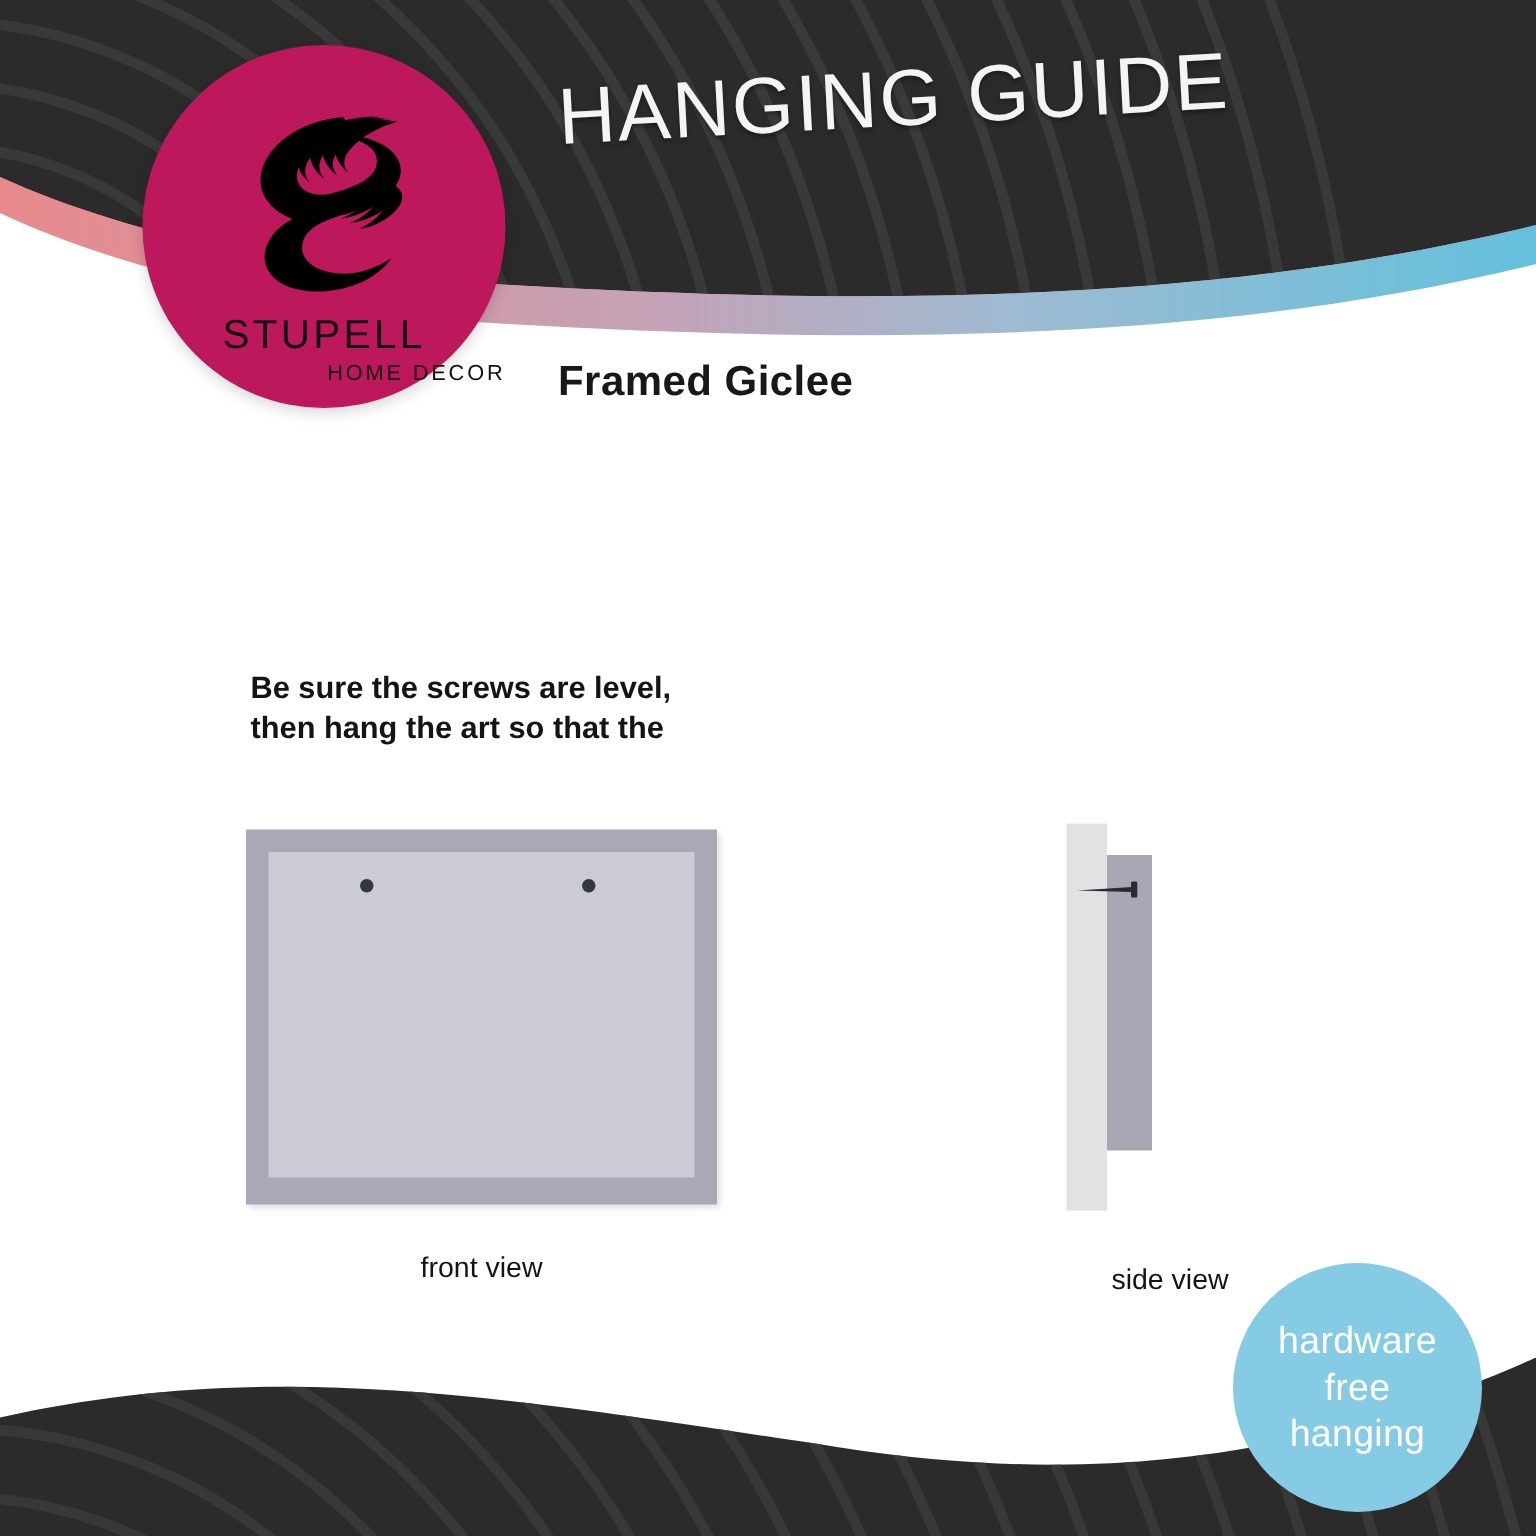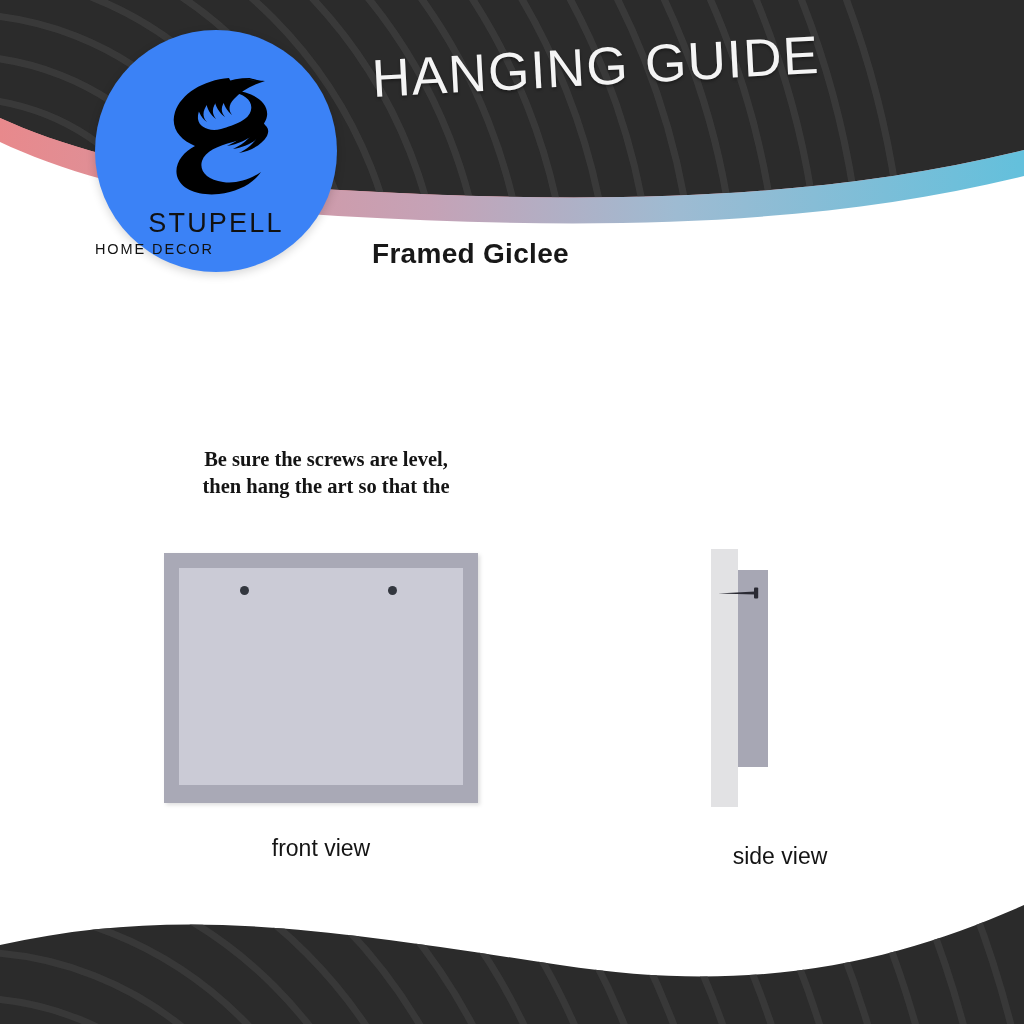--- a/index.html
+++ b/index.html
@@ -32,21 +32,21 @@
   }
 
   
   #logo-badge {
     position: absolute;
     left: 95px;
     top: 30px;
     width: 242px;
     height: 242px;
     border-radius: 50%;
-    background: #3b82f6;
+    background: #be185d;
     box-shadow: 0 3px 10px rgba(0,0,0,0.16);
     z-index: 40;
   }
   #logo-mark {
     position: absolute;
     left: 50%;
     top: 24px;
     transform: translateX(-50%);
     width: 150px;
     height: 150px;
@@ -61,21 +61,21 @@
     letter-spacing: 2.2px;
     color: #111111;
     font-family: "Liberation Sans", sans-serif;
     font-weight: 400;
   }
   #logo-subwordmark {
     position: absolute;
     left: 0;
     right: 0;
     top: 211px;
-    text-align: left;
+    text-align: right;
     font-size: 14.5px;
     letter-spacing: 1.9px;
     color: #111111;
   }
 
   
   #header-title {
     position: absolute;
     left: 372px;
     top: 48px;
@@ -119,25 +119,23 @@
   
   .caption {
     position: absolute;
     font-size: 20.5px;
     font-weight: 600;
     color: #141414;
     line-height: 26.5px;
     z-index: 20;
   }
   #caption-front {
-    left: 156px;
+    left: 167px;
     top: 446px;
     width: 340px;
-    text-align: center;
-    font-family: Liberation Serif, serif;
   }
   #caption-side {
     left: 595px;
     top: 449px;
     width: 310px;
     text-align: center;
   }
   .caption div { white-space: nowrap; }
 
   
@@ -202,21 +200,21 @@
     position: absolute;
     left: 6px;
     top: 38px;
     width: 44px;
     height: 12px;
   }
 
   
   .view-label {
     position: absolute;
-    font-size: 23px;
+    font-size: 19px;
     font-weight: 400;
     color: #141414;
     z-index: 20;
     text-align: center;
   }
   #label-front { left: 164px; top: 835px; width: 314px; }
   #label-side  { left: 700px; top: 843px; width: 160px; }
 
   
   #hardware-badge {
@@ -364,14 +362,19 @@
     <div id="side-frame"></div>
     <svg id="side-nail" viewBox="0 0 44 12">
       <path d="M1 6.6 L38 4.4 L38 7.6 Z" fill="#2a2a33"></path>
       <rect x="37" y="0.6" width="4.2" height="10.8" rx="1" fill="#2a2a33"></rect>
     </svg>
   </div>
 
   <div class="view-label" id="label-front">front view</div>
   <div class="view-label" id="label-side">side view</div>
 
+  <div id="hardware-badge">
+    <span>hardware</span>
+    <span>free</span>
+    <span>hanging</span>
+  </div>
 
 </div>
 
 </body></html>

